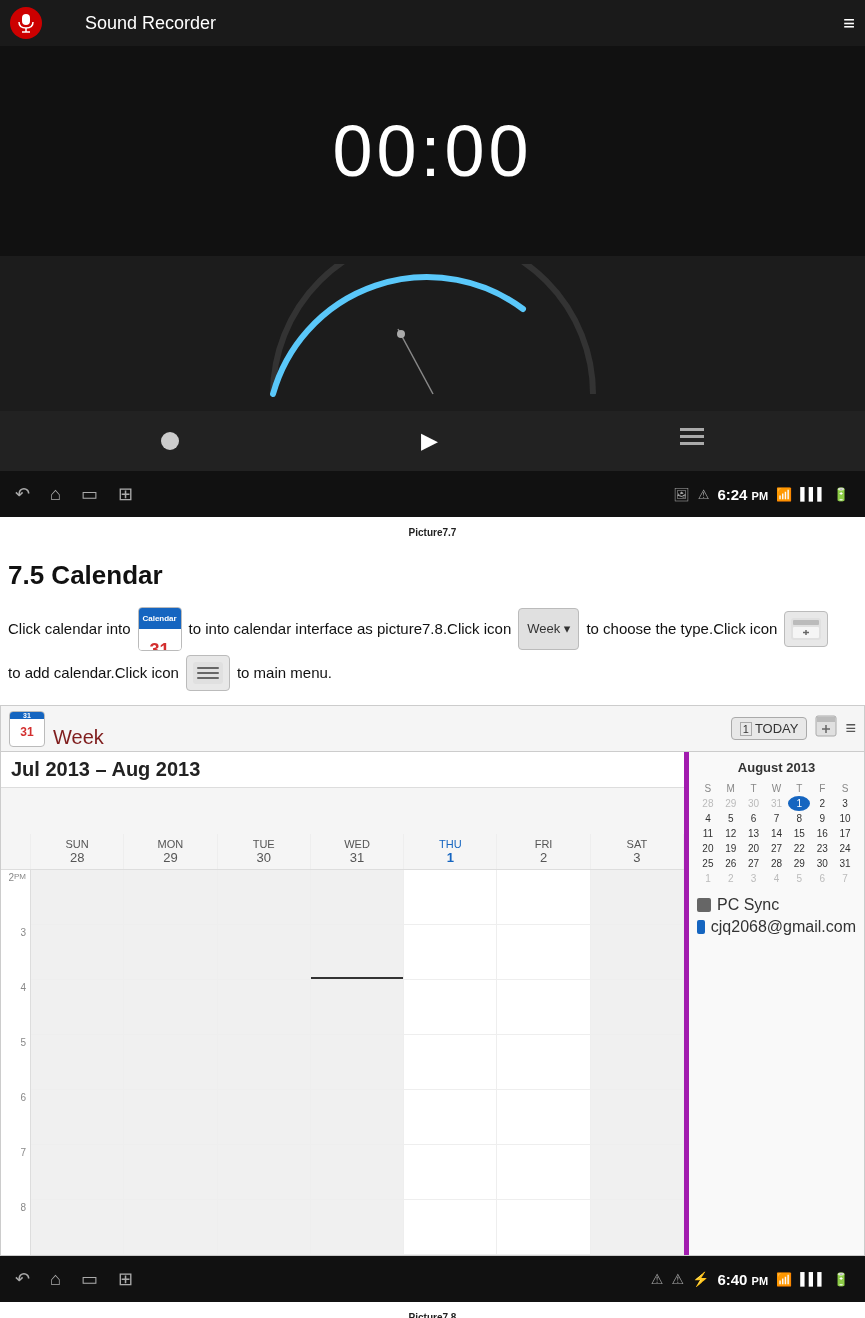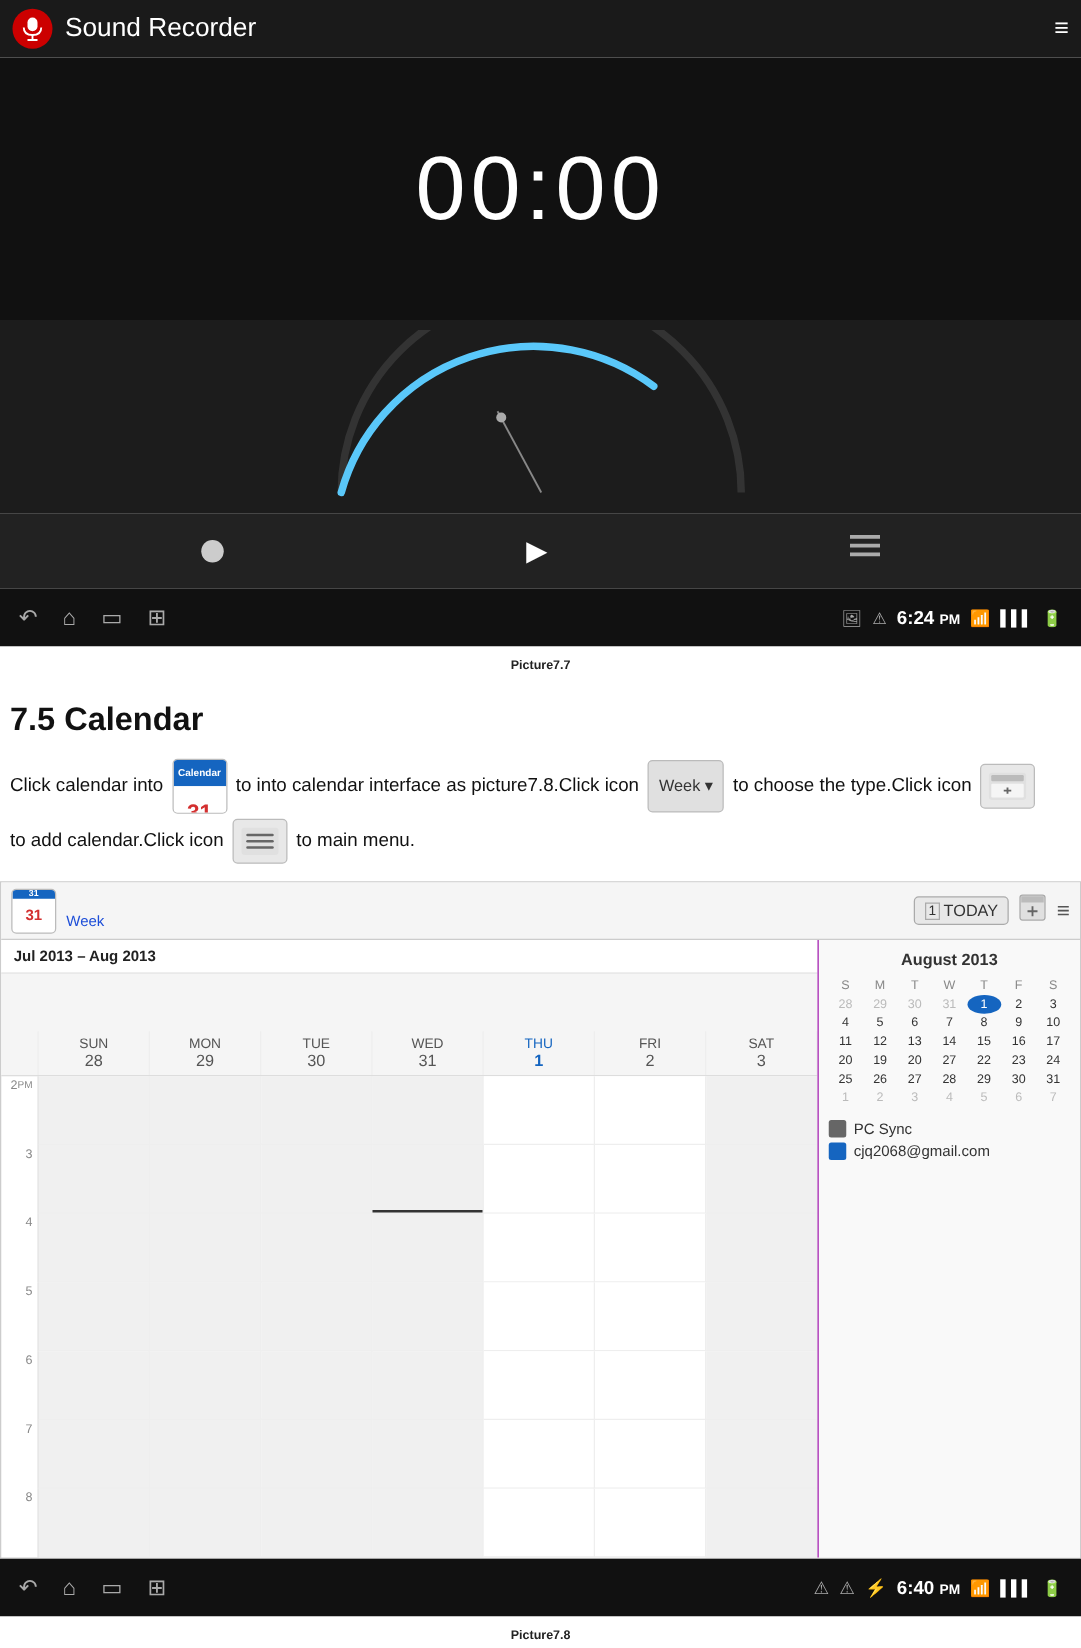--- a/index.html
+++ b/index.html
@@ -25,21 +25,22 @@
       background: #cc0000;
       border-radius: 50%;
       display: flex;
       align-items: center;
       justify-content: center;
       color: white;
       font-size: 16px;
     }
     .app-title-text {
       color: white;
-      font-size: 21px;
+      font-size: 18px;
+      margin-left: 33px;
     }
     .menu-icon {
       color: white;
       font-size: 20px;
     }
 
     
     .recorder-main {
       background: #111;
       height: 210px;
@@ -232,22 +233,22 @@
     .cal-header-date-num {
       flex: 1;
       display: flex;
       align-items: center;
       justify-content: center;
       font-size: 16px;
       font-weight: bold;
       color: #d32f2f;
     }
     .cal-header-week {
-      font-size: 12px;
-      color: #1d4ed8;
+      font-size: 20px;
+      color: #7f1d1d;
       font-weight: 500;
       margin-top: 17px;
     }
     .cal-header-right {
       margin-left: auto;
       display: flex;
       align-items: center;
       gap: 8px;
     }
     .today-btn {
@@ -270,21 +271,21 @@
     
     .cal-body {
       display: flex;
     }
     .cal-main {
       flex: 1;
     }
     .cal-date-range {
       background: #fff;
       padding: 6px 10px;
-      font-size: 12px;
+      font-size: 20px;
       font-weight: bold;
       color: #222;
       border-bottom: 1px solid #ddd;
     }
     .cal-week-header {
       display: grid;
       grid-template-columns: 30px repeat(7, 1fr);
       background: #f5f5f5;
       border-bottom: 1px solid #ddd;
     }
@@ -320,23 +321,23 @@
     .cal-cell {
       border-right: 1px solid #eee;
       border-bottom: 1px solid #eee;
       height: 55px;
       background: white;
     }
     .cal-cell.shaded { background: #f0f0f0; }
 
     
     .cal-sidebar {
-      width: 210px;
+      width: 180px;
       background: #f9f9f9;
-      border-left: 1px solid #a21caf;
+      border-left: 5px solid #a21caf;
       padding: 8px;
     }
     .mini-cal-title {
       text-align: center;
       font-size: 13px;
       font-weight: bold;
       color: #333;
       margin-bottom: 6px;
     }
     .mini-cal-grid {
@@ -365,21 +366,21 @@
     }
     .mini-cal-cell.other-month { color: #bbb; }
 
     .legend-block {
       margin-top: 10px;
     }
     .legend-item {
       display: flex;
       align-items: center;
       gap: 6px;
-      font-size: 12px;
+      font-size: 16px;
       color: #333;
       margin-bottom: 4px;
     }
     .legend-color {
       width: 14px;
       height: 14px;
       border-radius: 2px;
     }
 
     

